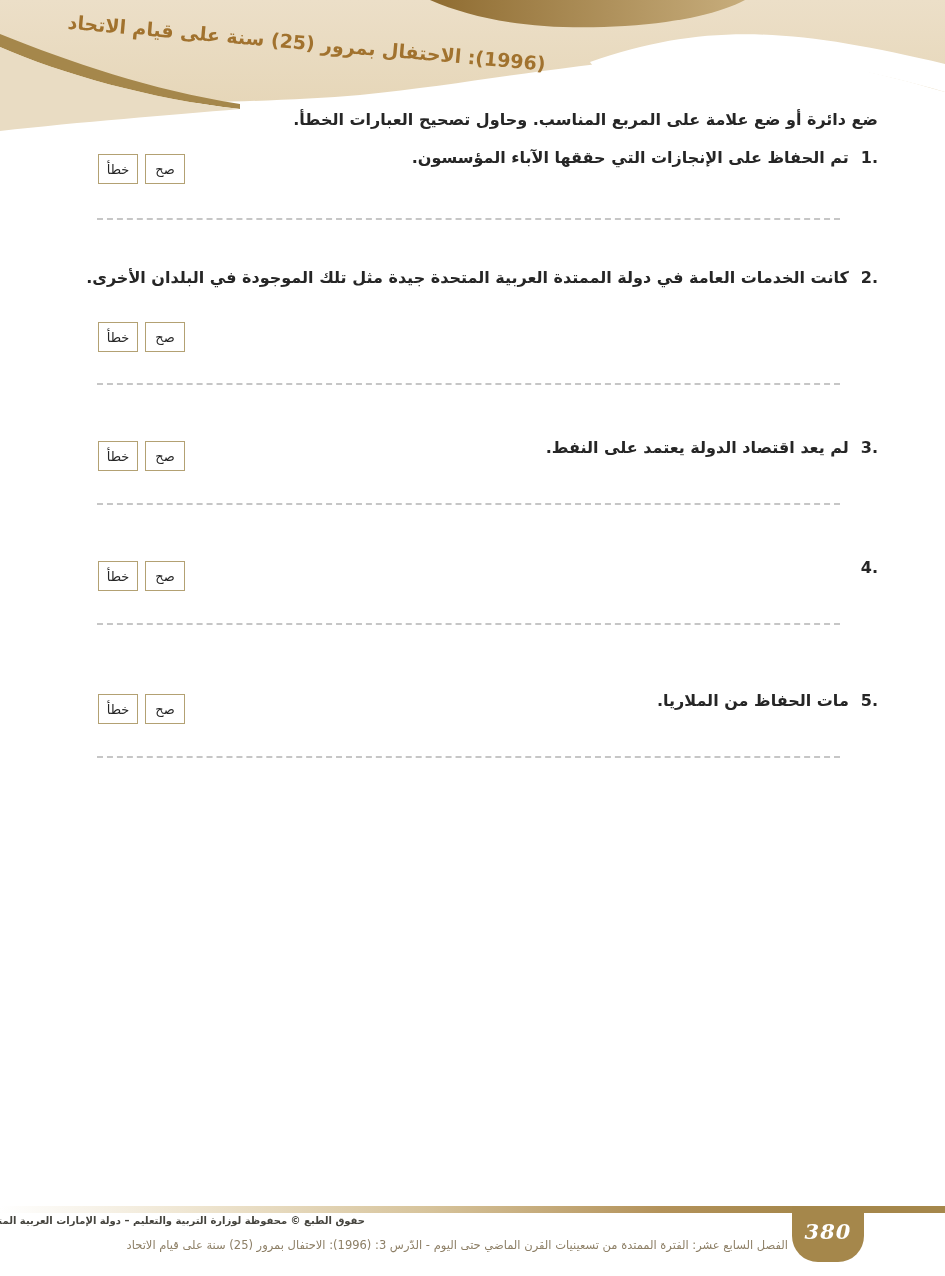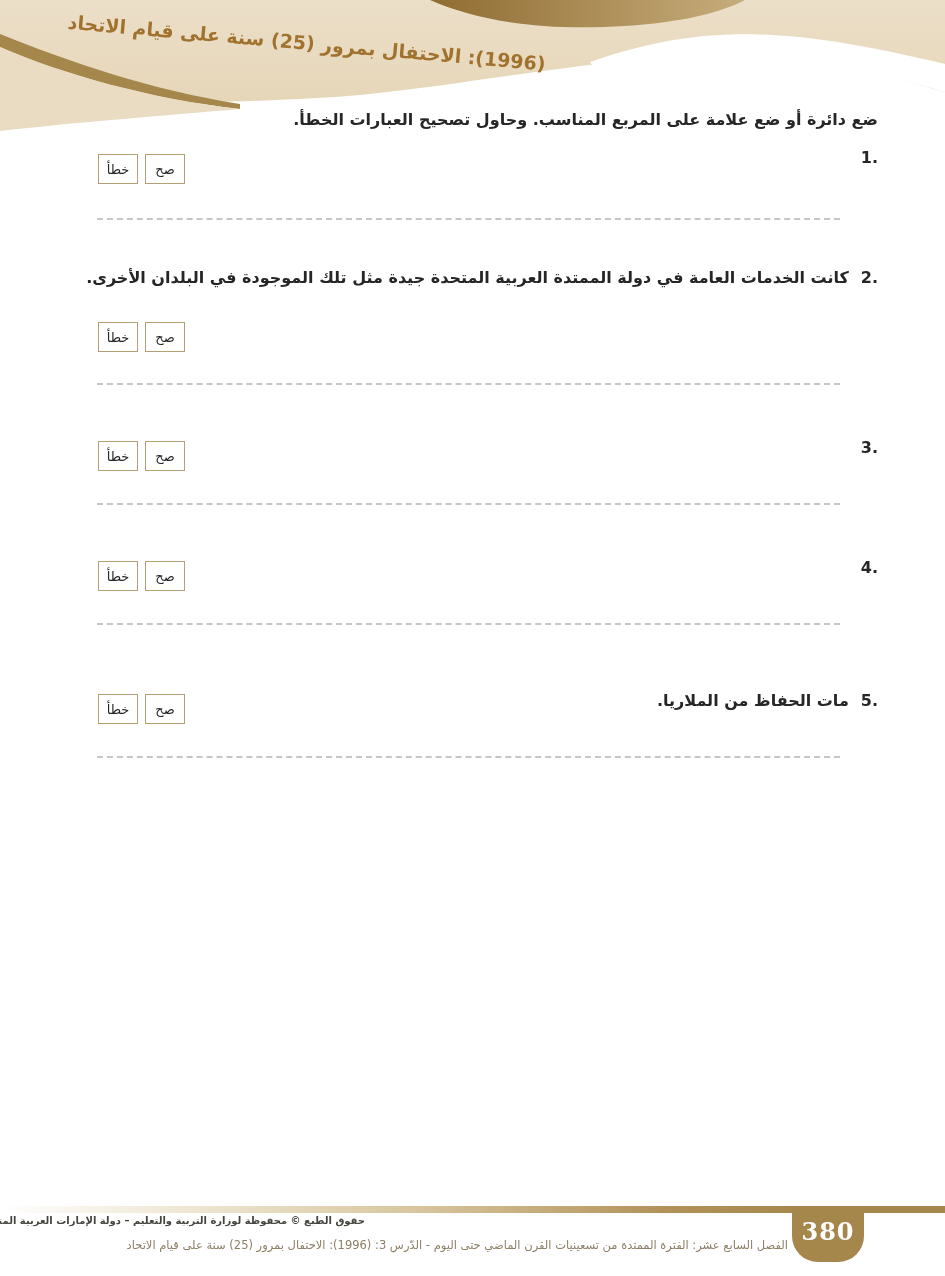--- a/index.html
+++ b/index.html
@@ -53,22 +53,22 @@
   .footer-bar{
     position:absolute;top:1206px;left:0;width:945px;height:7px;
     background:linear-gradient(to right,#ffffff 0%,#efe6d2 20%,#d7c49c 45%,#b3925a 70%,#a5874b 85%);
   }
   .page-badge{
     position:absolute;top:1206px;right:81px;width:72px;height:56px;
     background:#a5874b;border-radius:0 0 26px 26px;
     display:flex;align-items:center;justify-content:center;
   }
   .page-badge span{
-    color:#ffffff;font-family:"DejaVu Serif",serif;
-    font-weight:700;font-size:24px;letter-spacing:1px;margin-top:-6px;
+    color:#ffffff;font-family:"DejaVu Serif",serif;font-style:italic;
+    font-weight:700;font-size:21px;letter-spacing:1px;margin-top:-6px;
   }
   .footer-copyright{
     position:absolute;top:1215px;right:580px;white-space:nowrap;
     font-size:10px;font-weight:700;color:#45443e;
   }
   .footer-chapter{
     position:absolute;top:1238px;right:157px;white-space:nowrap;
     font-size:11.5px;color:#8d7f66;
   }
 </style>
@@ -108,39 +108,41 @@
       <path d="M0,47 C62,74 150,99 240,109
                C170,115 80,122 0,131 Z" fill="#e9dcc3"></path>
     </svg>
     <div class="header-title">(1996): الاحتفال بمرور (25) سنة على قيام الاتحاد</div>
   </div>
 
   <p class="instruction">ضع دائرة أو ضع علامة على المربع المناسب. وحاول تصحيح العبارات الخطأ.</p>
 
   <div class="q-text t1">
     <span class="q-num">1.</span>
+    <span>تم الحفاظ على الإنجازات التي حققها الآباء المؤسسون.</span>
   </div>
   <div class="q-boxes b1">
     <div class="check-box">صح</div>
     <div class="check-box">خطأ</div>
   </div>
   <div class="answer-line l1"></div>
 
   <div class="q-text full t2">
     <span class="q-num">2.</span>
     <span>كانت الخدمات العامة في دولة الممتدة العربية المتحدة جيدة مثل تلك الموجودة في البلدان الأخرى.</span>
   </div>
   <div class="q-boxes b2">
     <div class="check-box">صح</div>
     <div class="check-box">خطأ</div>
   </div>
   <div class="answer-line l2"></div>
 
   <div class="q-text t3">
     <span class="q-num">3.</span>
+    <span>لم يعد اقتصاد الدولة يعتمد على النفط.</span>
   </div>
   <div class="q-boxes b3">
     <div class="check-box">صح</div>
     <div class="check-box">خطأ</div>
   </div>
   <div class="answer-line l3"></div>
 
   <div class="q-text t4">
     <span class="q-num">4.</span>
   </div>

